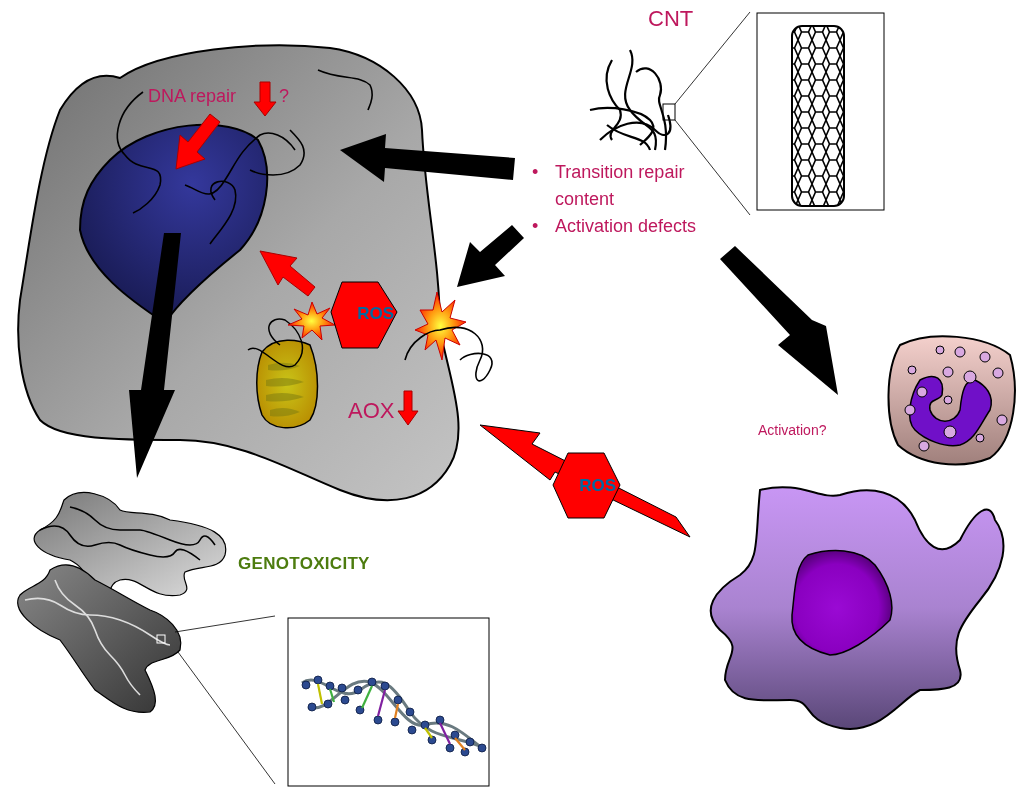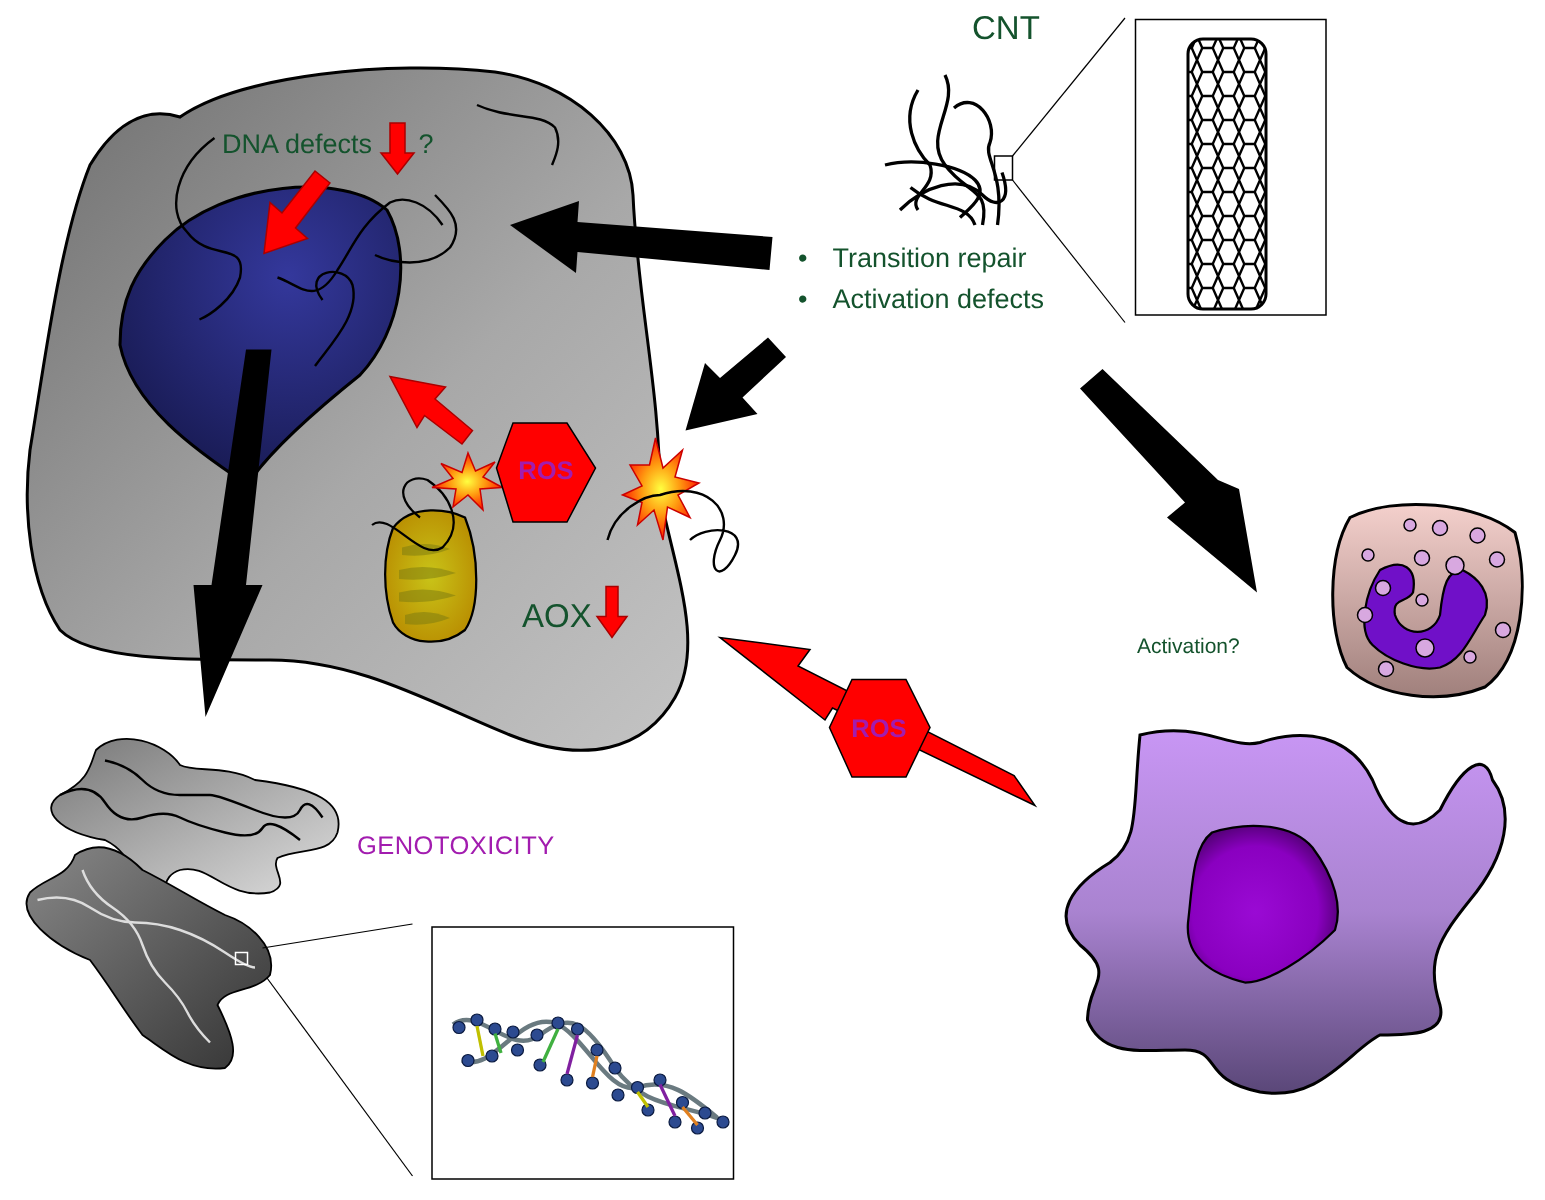--- a/index.html
+++ b/index.html
@@ -1,29 +1,29 @@
 <!DOCTYPE html>
 <html><head>
 <meta charset="utf-8">
 <style>
   html,body{margin:0;padding:0;background:#fff;}
   body{width:1030px;height:800px;position:relative;overflow:hidden;font-family:"Liberation Sans",sans-serif;}
   svg{position:absolute;left:0;top:0;}
-  .lbl{position:absolute;font-family:"Liberation Sans",sans-serif;color:#14532d;white-space:nowrap;}
+  .lbl{position:absolute;font-family:"Liberation Sans",sans-serif;color:#be185d;white-space:nowrap;}
   .cnt-title{left:648px;top:6px;font-size:22px;}
   .bullets{left:532px;top:159px;font-size:18px;line-height:27px;}
   .bullets div{position:relative;padding-left:23px;}
   .bullets div.cont{padding-left:23px;}
   .bullets .dot{position:absolute;left:0;top:0;}
   .dna-repair{left:148px;top:86px;font-size:18px;}
   .q{left:279px;top:86px;font-size:18px;}
   .aox{left:348px;top:398px;font-size:22px;}
   .act{left:758px;top:422px;font-size:14px;}
-  .geno{left:238px;top:554px;font-size:17px;font-weight:normal;color:#a21caf;letter-spacing:.3px;}
-  .ros{font-weight:bold;color:#a21caf;font-size:17px;position:absolute;text-align:center;width:60px;}
+  .geno{left:238px;top:554px;font-size:17px;font-weight:bold;color:#4d7c0f;letter-spacing:.3px;}
+  .ros{font-weight:bold;color:#0369a1;font-size:17px;position:absolute;text-align:right;width:60px;}
 </style>
 </head>
 <body>
 
 <svg width="1030" height="800" viewBox="0 0 1030 800">
   <defs>
     <linearGradient id="cellGrad" x1="0" y1="0" x2="1" y2="1">
       <stop offset="0" stop-color="#6e6e6e"></stop>
       <stop offset="0.55" stop-color="#a8a8a8"></stop>
       <stop offset="1" stop-color="#c4c4c4"></stop>
@@ -202,21 +202,22 @@
       <line x1="425" y1="728" x2="432" y2="738" stroke="#c0c000"></line>
       <line x1="440" y1="723" x2="450" y2="744" stroke="#8020a0"></line>
       <line x1="455" y1="738" x2="465" y2="750" stroke="#e08020"></line>
     </g>
   </g>
 </svg>
 
 <div class="lbl cnt-title">CNT</div>
 <div class="lbl bullets">
   <div><span class="dot">•</span><span>Transition repair</span></div>
+  <div class="cont"><span>content</span></div>
   <div><span class="dot">•</span><span>Activation defects</span></div>
 </div>
-<div class="lbl dna-repair">DNA defects</div>
+<div class="lbl dna-repair">DNA repair</div>
 <div class="lbl q">?</div>
 <div class="lbl aox">AOX</div>
 <div class="ros" style="left:334px;top:304px;">ROS</div>
 <div class="ros" style="left:556px;top:476px;">ROS</div>
 <div class="lbl act">Activation?</div>
 <div class="lbl geno">GENOTOXICITY</div>
 
 </body></html>

